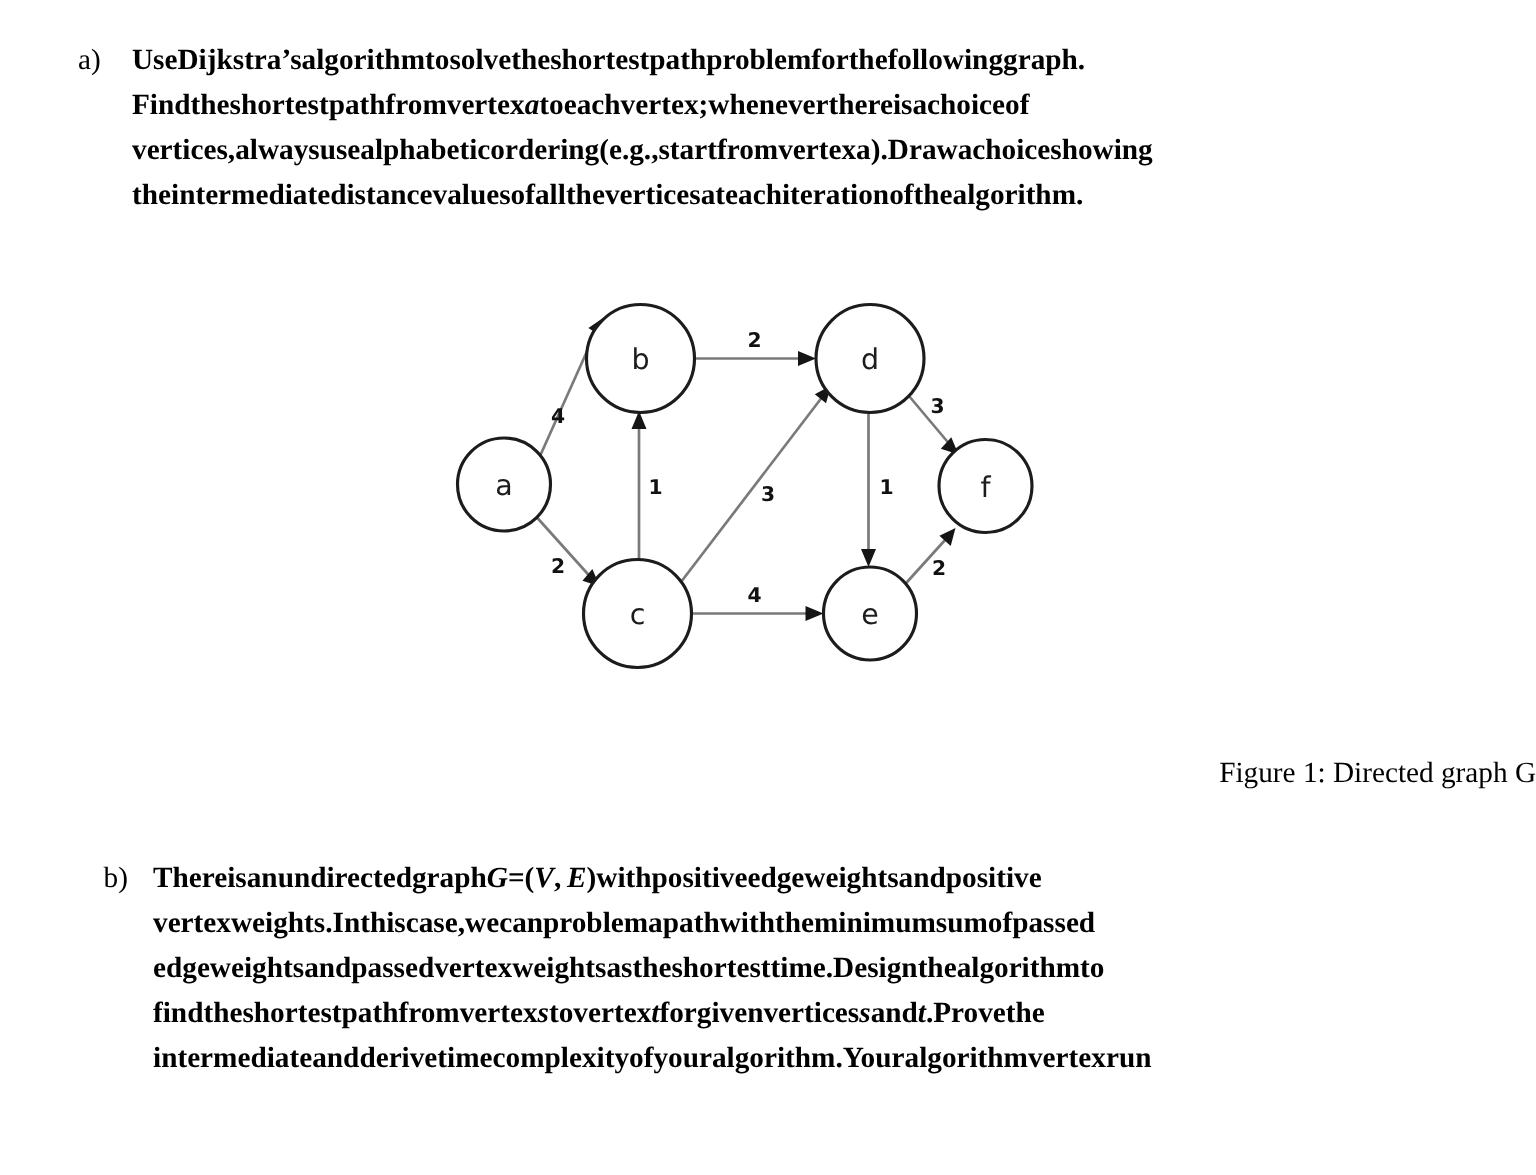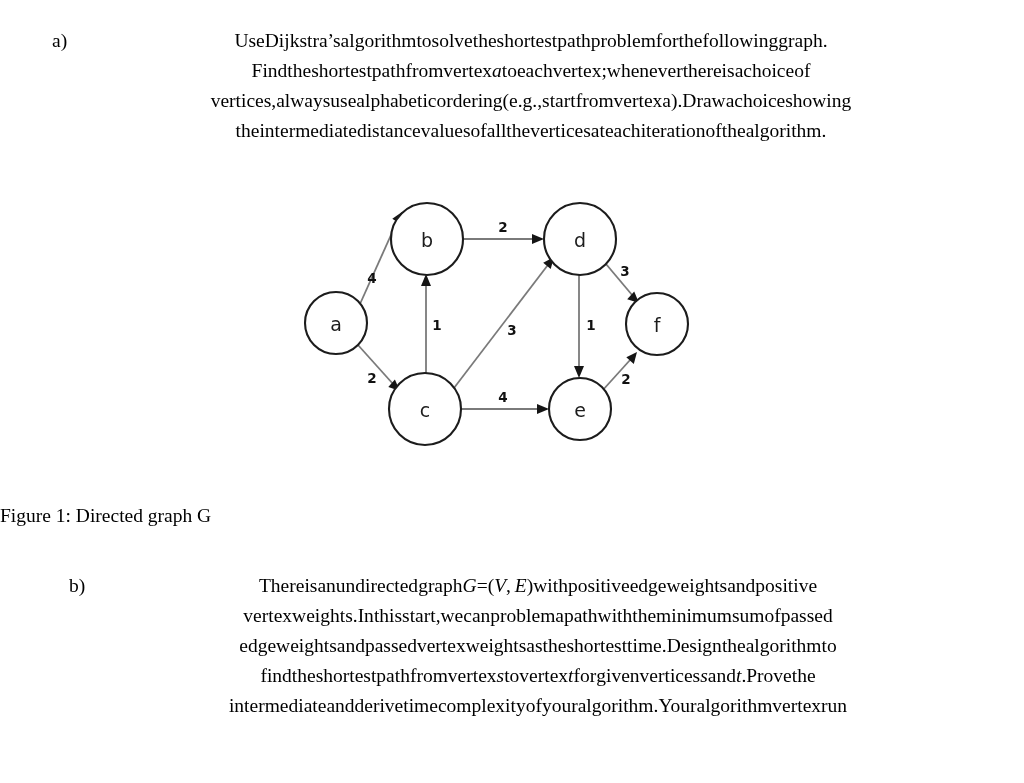--- a/index.html
+++ b/index.html
@@ -40,21 +40,22 @@
     text-align: justify;
     text-justify: inter-word;
   }
   .problem .body .line {
     display: block;
     white-space: nowrap;
   }
   
   .problem .body .line.j {
     display: flex;
-    justify-content: center;
+    justify-content: flex-start;
+    font-weight: bold;
   }
   .problem .body .line.j > span.w { white-space: pre; }
 
   .mathit { font-style: italic; font-family: "Liberation Serif", "DejaVu Serif", serif; }
 
   #problem-a { left: 52px; top: 26px; width: 922px; }
   #problem-a .marker { width: 36px; }
 
   #problem-b { left: 69px; top: 571px; width: 905px; }
   #problem-b .marker { width: 33px; }
@@ -102,21 +103,21 @@
     fill: #111111;
     text-anchor: middle;
     dominant-baseline: central;
   }
 
   #figure-caption {
     position: absolute;
     left: 0;
     top: 505px;
     width: 1024px;
-    text-align: left;
+    text-align: right;
     font-size: 19.5px;
     font-family: "Liberation Serif", "DejaVu Serif", serif;
     color: #000000;
   }
 </style>
 </head>
 <body>
 
 <div class="page">
 
@@ -301,21 +302,21 @@
           <span class="w">edge</span>
           <span class="w">weights</span>
           <span class="w">and</span>
           <span class="w">positive</span>
       </span>
       <span class="line j">
         <span class="w">vertex</span>
           <span class="w">weights.</span>
           <span class="w">In</span>
           <span class="w">this</span>
-          <span class="w">start,</span>
+          <span class="w">case,</span>
           <span class="w">we</span>
           <span class="w">can</span>
           <span class="w">problem</span>
           <span class="w">a</span>
           <span class="w">path</span>
           <span class="w">with</span>
           <span class="w">the</span>
           <span class="w">minimum</span>
           <span class="w">sum</span>
           <span class="w">of</span>

